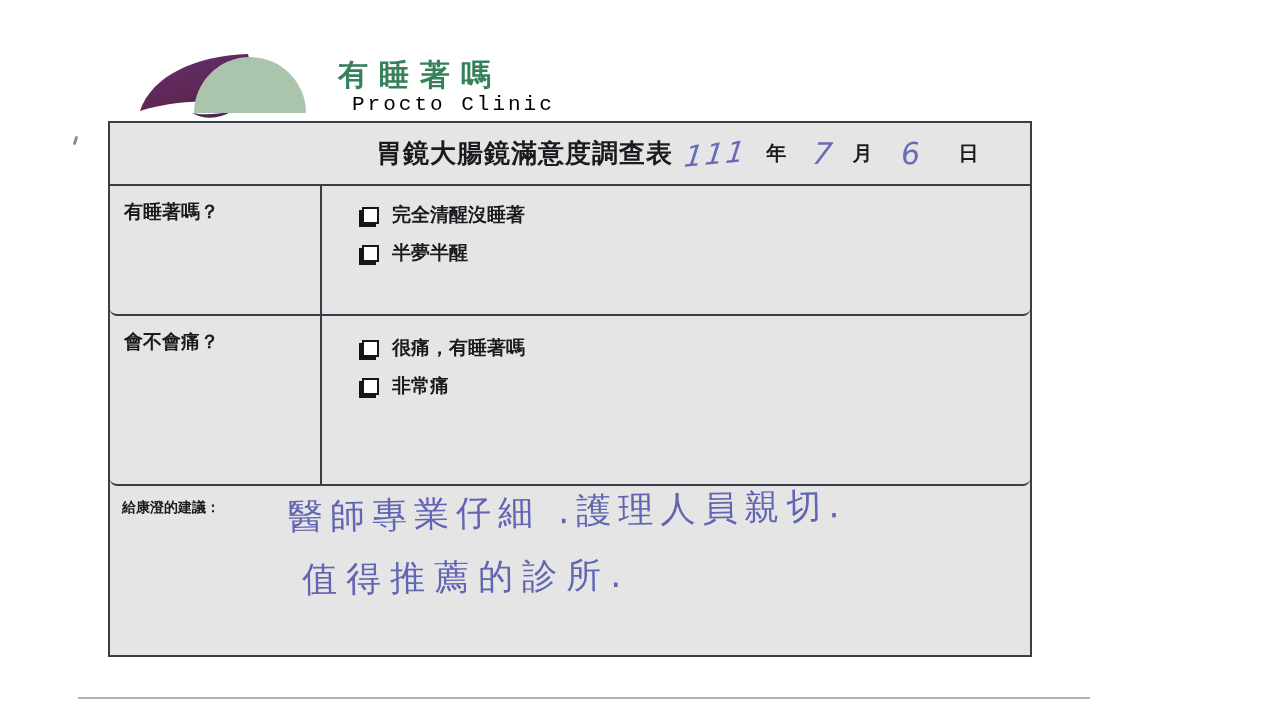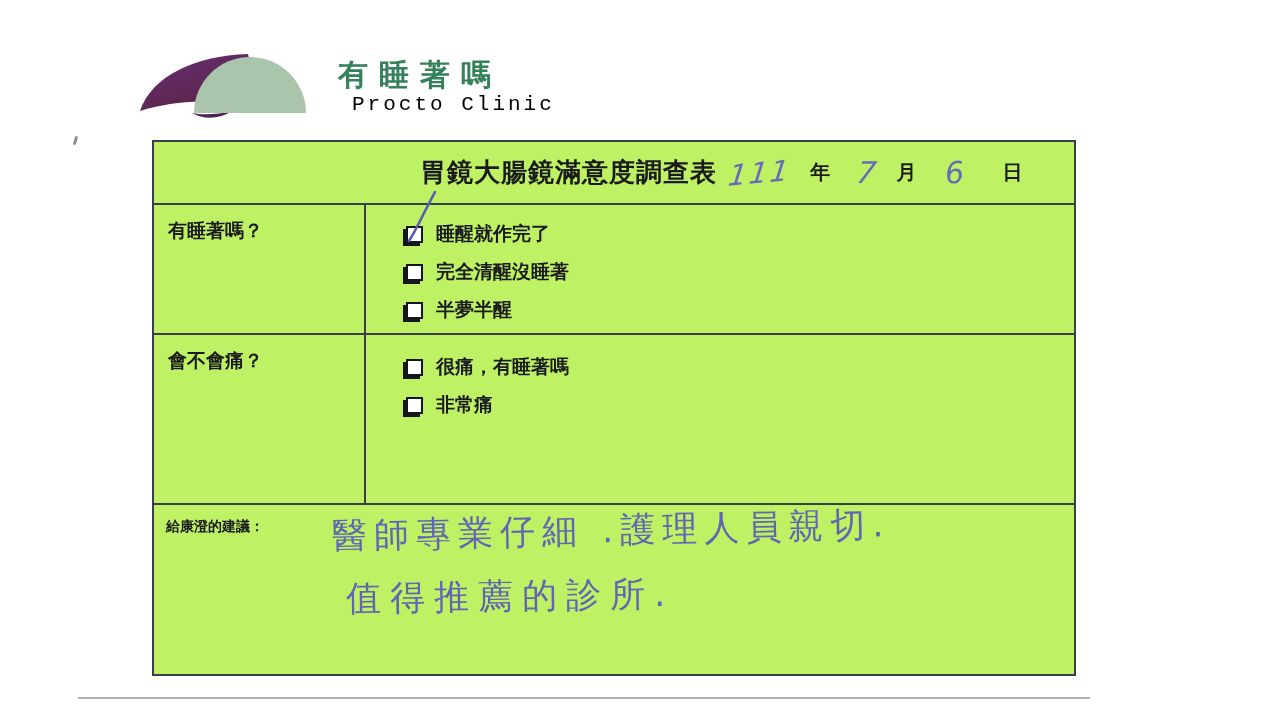--- a/index.html
+++ b/index.html
@@ -30,42 +30,41 @@
     position:absolute; left:74px; top:136px;
     width:3px; height:9px; background:#8b8b8b;
     border-radius:2px; transform:rotate(18deg);
   }
   .scan-edge {
     position:absolute; left:78px; top:697px;
     width:1012px; height:2px; background:#b3b3ae;
   }
   
   .form-table {
-    position:absolute; left:108px; top:140px;
+    position:absolute; left:108px; top:121px;
     width:920px; height:532px;
     border:2px solid #3a3e49;
-    background:#bef264;
-    margin-left:44px;
+    background:#e5e5e5;
   }
   .title-row {
     height:63px; border-bottom:2px solid #3a3e49;
     display:flex; align-items:center;
     padding-left:266px; box-sizing:border-box;
     white-space:nowrap;
   }
   .form-title { font-size:26px; font-weight:bold; letter-spacing:1px; }
   .date-label { font-size:20px; font-weight:bold; }
   .hw { color:#686cb8; font-style:italic; font-family:"DejaVu Sans", sans-serif; }
   .d-year  { font-size:29px; margin-left:12px; transform:skewX(-12deg) rotate(-5deg); display:inline-block; letter-spacing:2px; }
   .d-month { font-size:30px; margin-left:27px; transform:skewX(-8deg); display:inline-block; }
   .d-day   { font-size:30px; margin-left:29px; transform:rotate(-4deg); display:inline-block; }
   .ml20 { margin-left:20px; }
   .ml36 { margin-left:38px; }
 
-  .q-row { display:flex; border-bottom:2px solid #3a3e49; }
+  .q-row { display:flex; border-bottom:2px solid #3a3e49;border-radius:7px; }
   .q-row1 { height:128px; }
   .q-row2 { height:168px; }
   .q-cell {
     width:212px; border-right:2px solid #3a3e49;
     padding:13px 0 0 14px; box-sizing:border-box;
     font-weight:bold; font-size:19px;
   }
   .opt-cell { flex:1; position:relative; }
   .q-row1 .opt-cell { padding-top:10px; }
   .q-row2 .opt-cell { padding-top:13px; }
@@ -133,27 +132,20 @@
     <span class="date-label ml20">月</span>
     <span class="hw d-day">6</span>
     <span class="date-label ml36">日</span>
   </div>
 
   <div class="q-row q-row1">
     <div class="q-cell">有睡著嗎？</div>
     <div class="opt-cell">
       <div class="opt">
         <span class="cb"></span>
-        <span>睡醒就作完了</span>
-        <svg class="tick" width="38" height="58" viewBox="0 0 38 58">
-          <path d="M7 52 Q12 44 18 32 Q26 16 33 3" fill="none" stroke="#585cb4" stroke-width="2.6" stroke-linecap="round"></path>
-        </svg>
-      </div>
-      <div class="opt">
-        <span class="cb"></span>
         <span>完全清醒沒睡著</span>
       </div>
       <div class="opt">
         <span class="cb"></span>
         <span>半夢半醒</span>
       </div>
     </div>
   </div>
 
   <div class="q-row q-row2">

